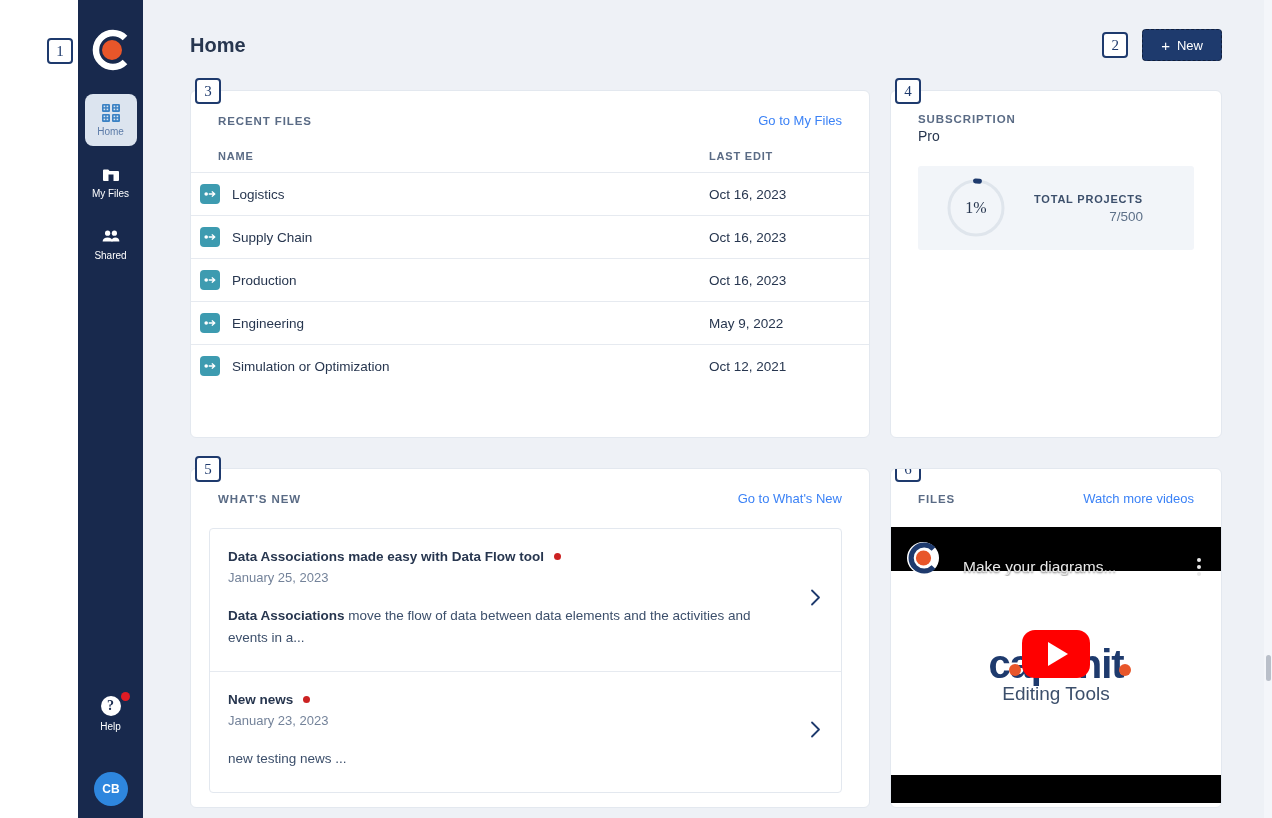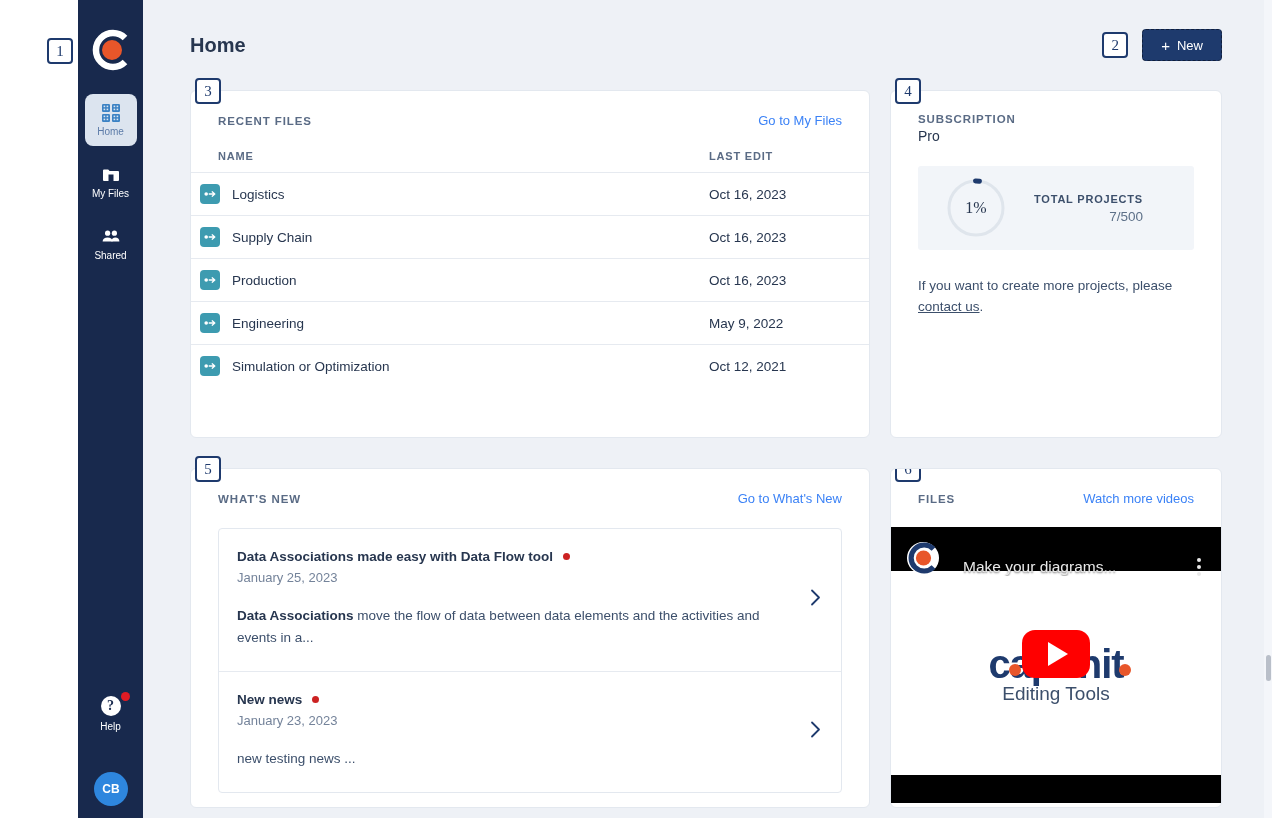--- a/index.html
+++ b/index.html
@@ -132,21 +132,21 @@
     position:absolute; inset:0; display:flex; align-items:center; justify-content:center;
     font-size: 16px; color:#27364f; font-family:"Liberation Serif", serif;
   }
   .sub-stat-label { font-size:11px; letter-spacing:0.8px; color:#3c4f6b; font-weight:700; }
   .sub-stat-val { font-size:13.5px; color:#5d7088; margin-top:4px;text-align:right; }
   .sub-note { margin: 26px 27px 0 27px; font-size:13.5px; color:#3c4f6b; line-height:1.55; }
   .sub-note a { color:#3c4f6b; text-decoration: underline; cursor:pointer; }
 
   
   .wn-card { min-height: 340px; }
-  .wn-list { margin: 22px 27px 0 27px; border:1px solid #e3e8ef; border-radius:4px; }
+  .wn-list { margin: 22px 27px 0 18px; border:1px solid #e3e8ef; border-radius:4px; }
   .wn-item { padding: 20px 24px 22px 18px; position:relative; cursor:pointer; }
   .wn-item + .wn-item { border-top: 1px solid #e6eaf0; }
   .wn-head { display:flex; align-items:center; gap:10px; }
   .wn-title { font-size:13.5px; font-weight:bold; color:#27364f; }
   .wn-dot { width:7px; height:7px; border-radius:50%; background:#cc2222; }
   .wn-date { font-size:13px; color:#74839a; margin-top:6px; }
   .wn-body { font-size:13.5px; color:#3c4f6b; margin-top:20px; line-height:1.62; max-width:530px; }
   .wn-body b { color:#27364f; }
   .wn-chev {
     position:absolute; right: 20px; top: 50%; transform: translateY(-50%);
@@ -374,23 +374,20 @@
               <circle cx="32" cy="32" r="27" stroke="#dfe5ec" stroke-width="3" fill="none"></circle>
               <circle cx="32" cy="32" r="27" stroke="#1e3a6d" stroke-width="5" fill="none" stroke-dasharray="4 500" stroke-linecap="round" transform="rotate(-91 32 32)"></circle>
             </svg>
             <div class="donut-label">1%</div>
           </div>
           <div>
             <div class="sub-stat-label">TOTAL PROJECTS</div>
             <div class="sub-stat-val">7/500</div>
           </div>
         </div>
-        <div class="sub-note">
-          <span>If you want to create more projects, please </span><a>contact us</a><span>.</span>
-        </div>
       </div>
 
       <div class="card wn-card" style="position:relative;">
         <div class="badge" style="left:4px; top:-13px;">5</div>
         <div class="card-head">
           <div class="card-title">WHAT'S NEW</div>
           <a class="card-link">Go to What's New</a>
         </div>
         <div class="wn-list">
           <div class="wn-item">

